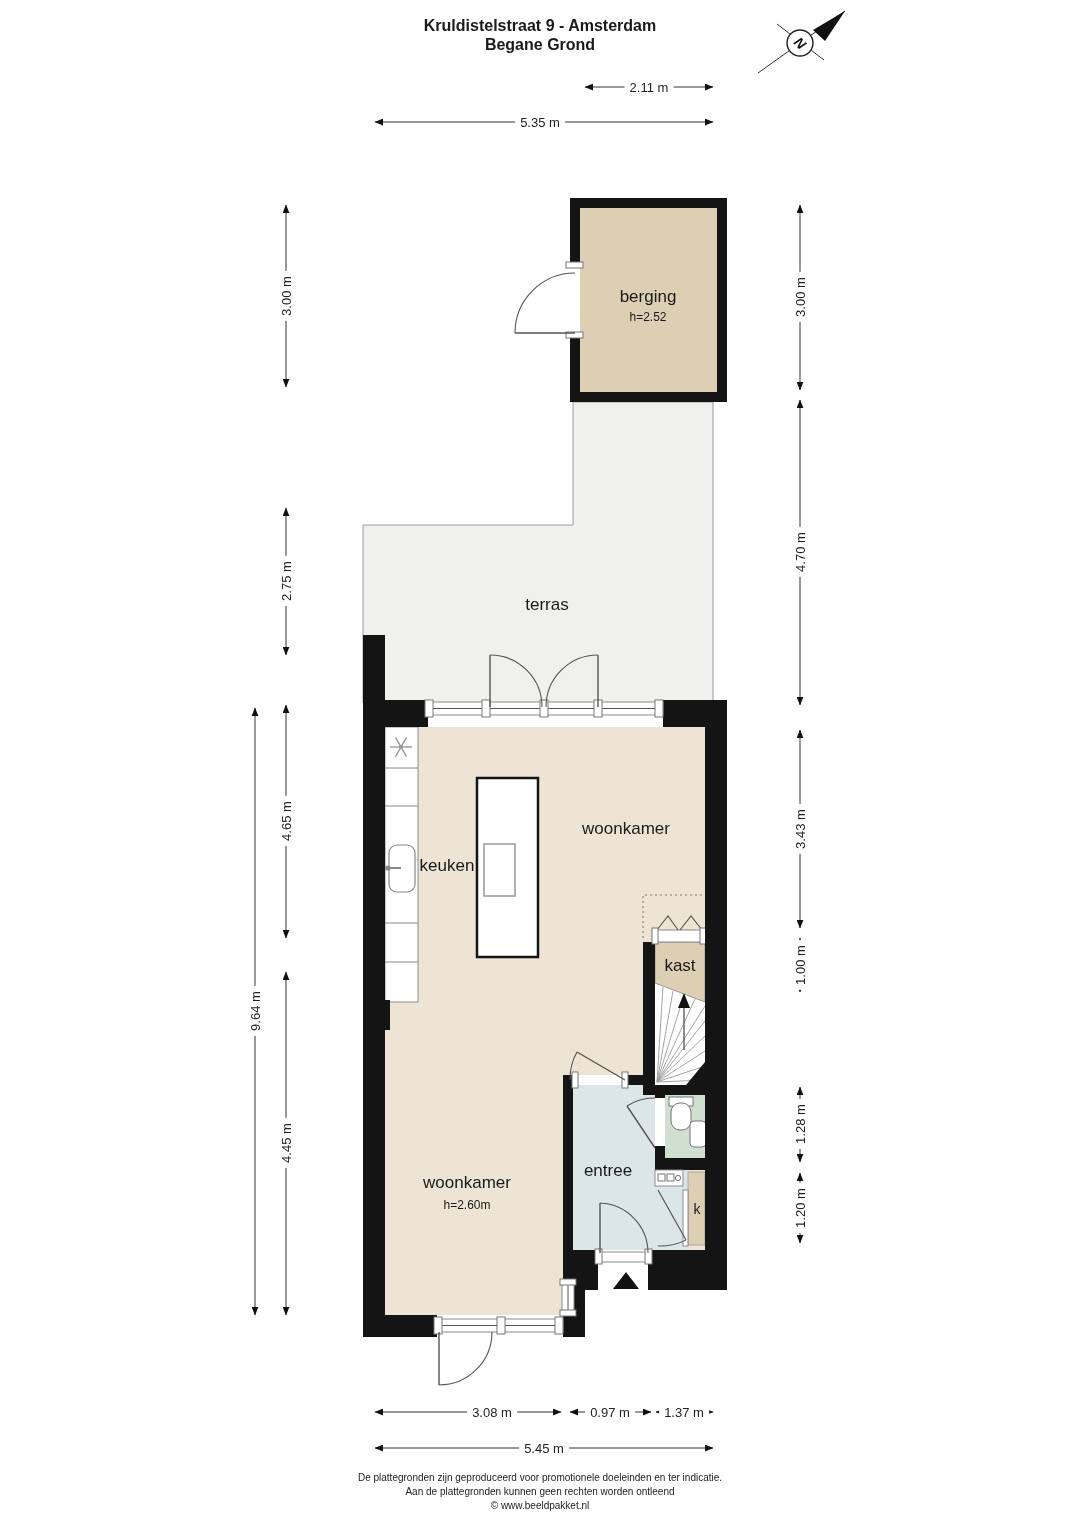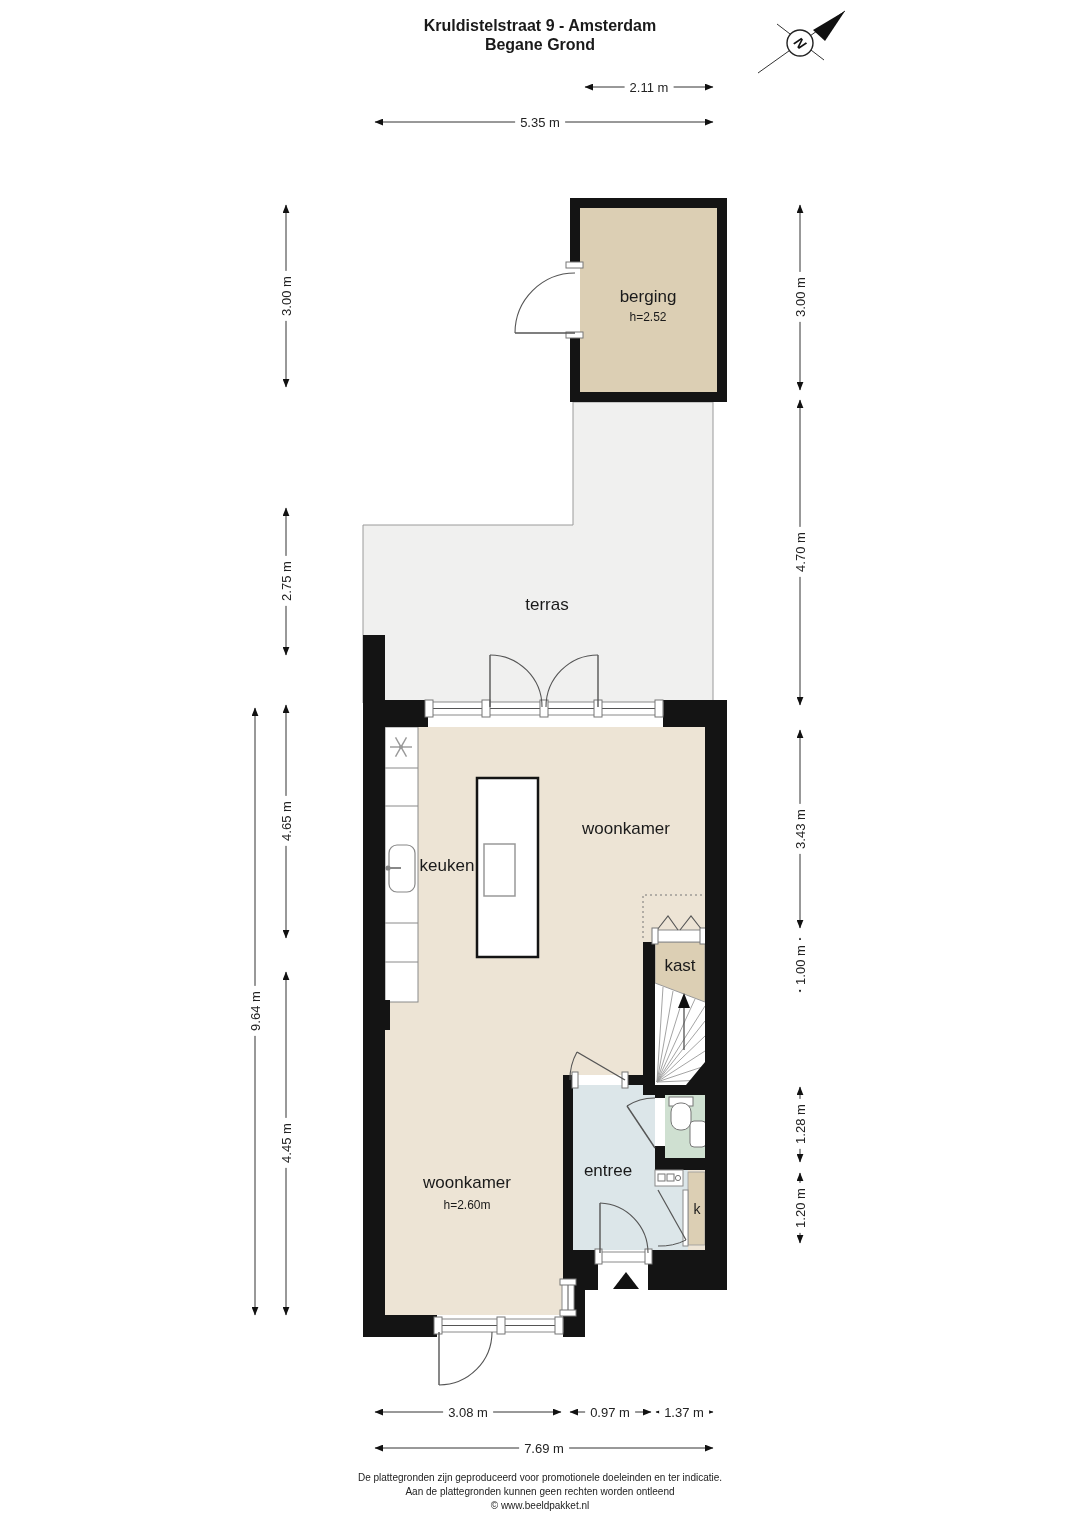--- a/index.html
+++ b/index.html
@@ -252,22 +252,22 @@
 <div class="dim dimv" style="left:255px;top:1011px">9.64 m</div>
 <div class="dim dimv" style="left:286px;top:1143px">4.45 m</div>
 
 <div class="dim dimv" style="left:800px;top:297px">3.00 m</div>
 <div class="dim dimv" style="left:800px;top:552px">4.70 m</div>
 <div class="dim dimv" style="left:800px;top:829px">3.43 m</div>
 <div class="dim dimv" style="left:800px;top:965px">1.00 m</div>
 <div class="dim dimv" style="left:800px;top:1124px">1.28 m</div>
 <div class="dim dimv" style="left:800px;top:1208px">1.20 m</div>
 
-<div class="dim" style="left:468px;top:1412px">3.08 m</div>
+<div class="dim" style="left:492px;top:1412px">3.08 m</div>
 <div class="dim" style="left:610px;top:1412px">0.97 m</div>
 <div class="dim" style="left:684px;top:1412px">1.37 m</div>
-<div class="dim" style="left:544px;top:1448px">7.69 m</div>
+<div class="dim" style="left:544px;top:1448px">5.45 m</div>
 
 <div class="foot" style="left:540px;top:1477px">De plattegronden zijn geproduceerd voor promotionele doeleinden en ter indicatie.</div>
 <div class="foot" style="left:540px;top:1491px">Aan de plattegronden kunnen geen rechten worden ontleend</div>
 <div class="foot" style="left:540px;top:1505px">© www.beeldpakket.nl</div>
 
 </div>
 
 </body></html>

